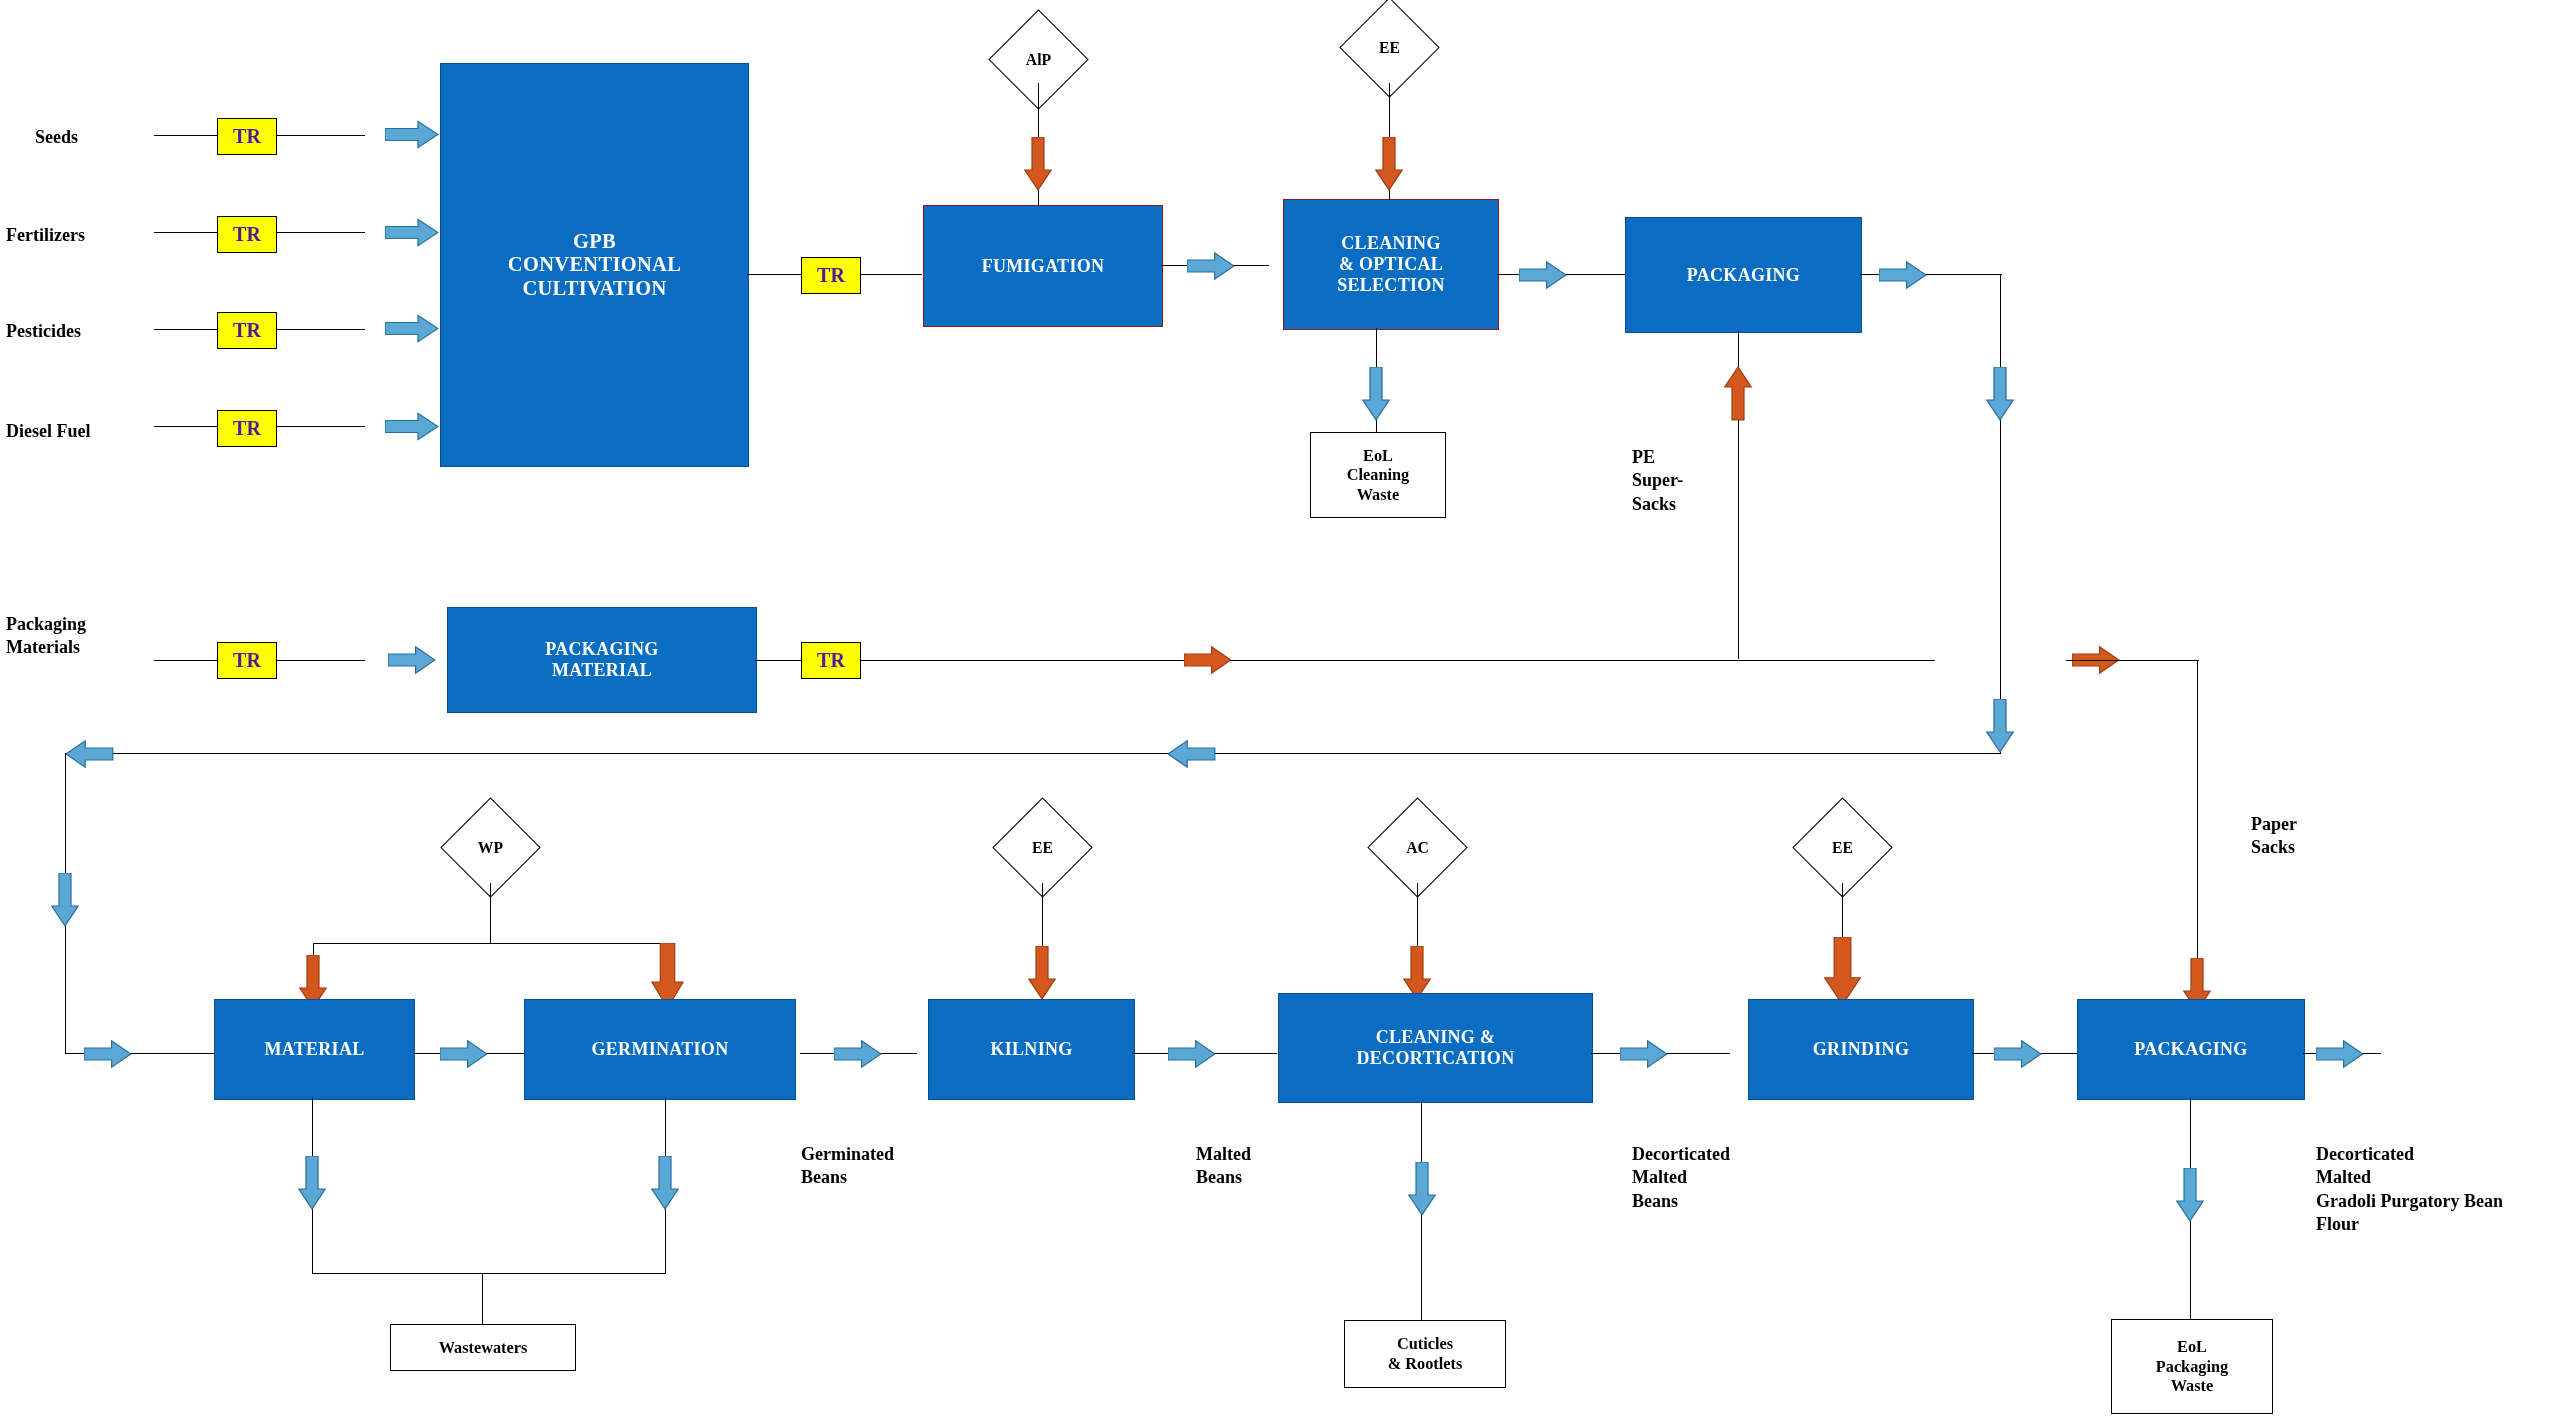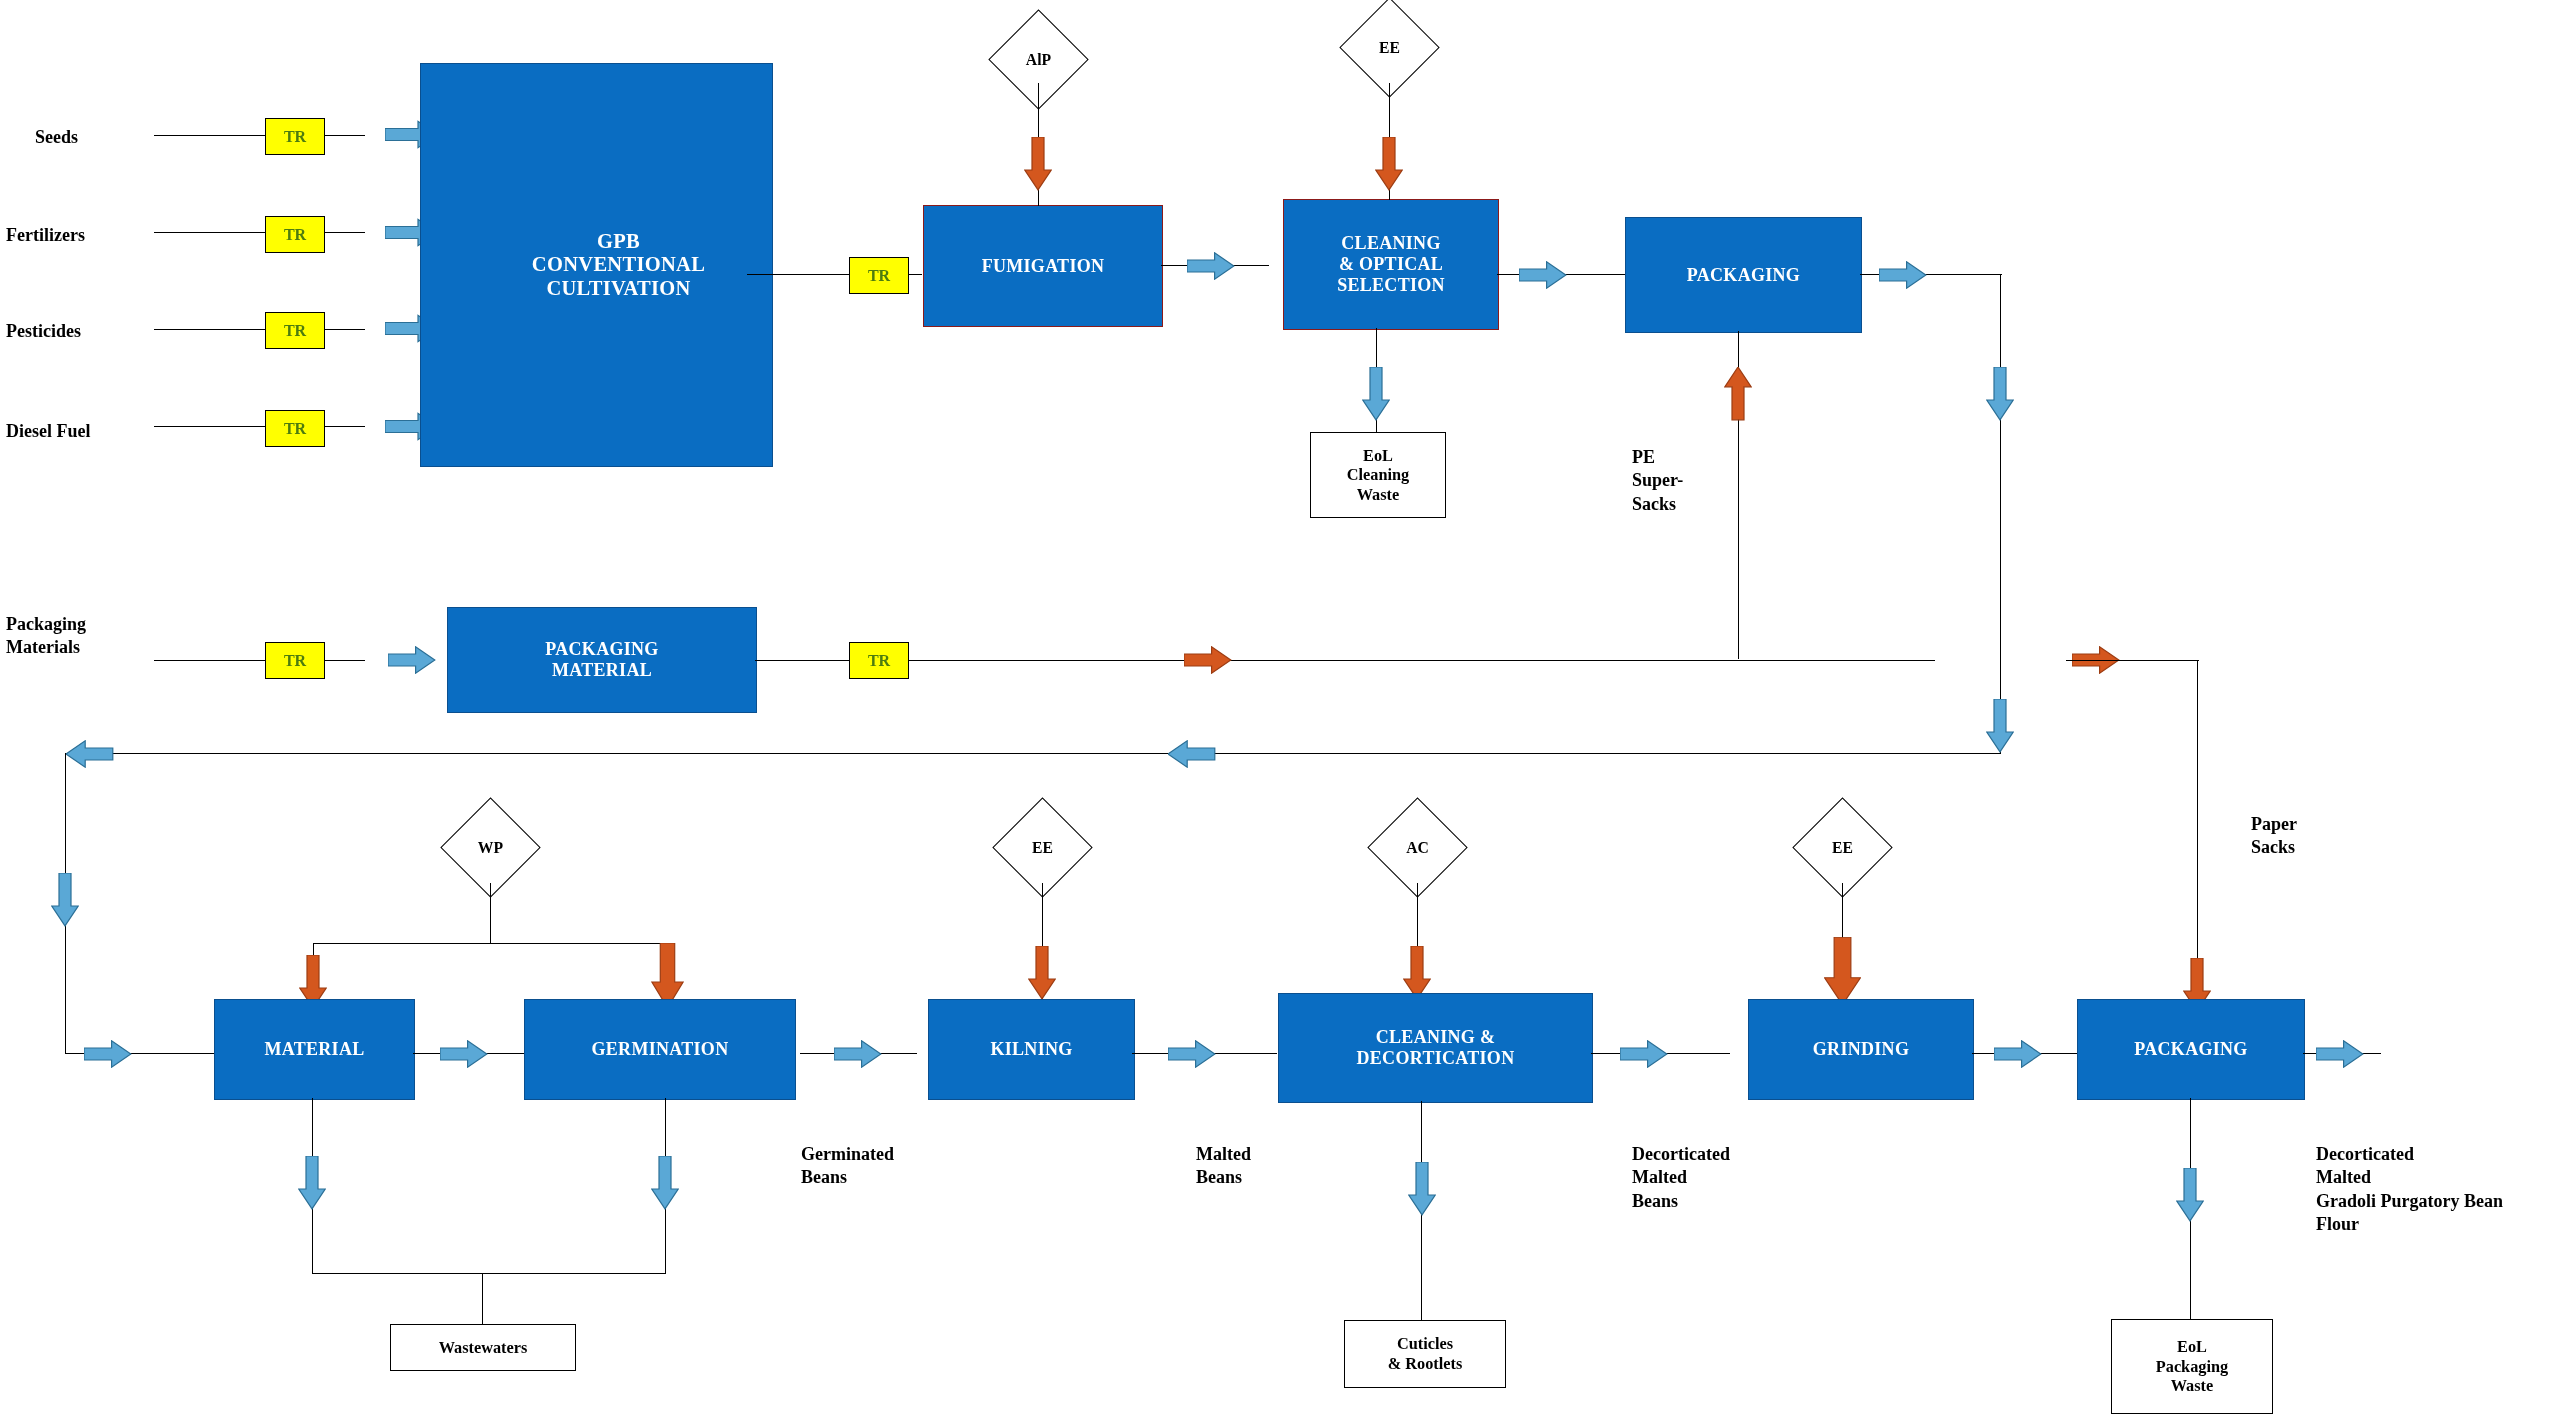--- a/index.html
+++ b/index.html
@@ -5,23 +5,23 @@
   html,body{margin:0;padding:0;background:#ffffff;}
   body{font-family:"Liberation Serif", serif;}
   #canvas{position:relative;width:2576px;height:1420px;background:#fff;overflow:hidden;}
 
   .box{position:absolute;background:#0a6dc2;border:1.2px solid #0a4f8f;color:#fff;
        display:flex;align-items:center;justify-content:center;text-align:center;
        font-weight:bold;font-size:18px;line-height:1.15;letter-spacing:0.3px;}
   .box.redborder{border:1.8px solid #8b1a1a;}
   .box.bigproc{font-size:20.5px;}
 
-  .tr{position:absolute;background:#ffff00;border:1.2px solid #000;color:#4d7c0f;
+  .tr{position:absolute;background:#ffff00;border:1.2px solid #000;color:#4c1d95;
       display:flex;align-items:center;justify-content:center;
-      font-weight:bold;font-size:16px;margin-left:48px;}
+      font-weight:bold;font-size:20px;}
 
   .wbox{position:absolute;background:#fff;border:1.2px solid #000;color:#000;
         display:flex;align-items:center;justify-content:center;text-align:center;
         font-weight:bold;font-size:16.3px;line-height:1.2;}
 
   .diamond{position:absolute;}
   .diamond .shape{position:absolute;inset:0;background:#fff;border:1.2px solid #000;
         transform:rotate(45deg);}
   .diamond .lbl{position:absolute;inset:0;display:flex;align-items:center;justify-content:center;
         font-weight:bold;font-size:15.7px;color:#000;}
@@ -70,21 +70,21 @@
     <svg width="54" height="29" viewBox="0 0 90 48">
         <polygon points="0,14 55,14 55,2 88,24 55,46 55,34 0,34" fill="#5aa8d6" stroke="#2b6f96" stroke-width="2"></polygon>
       </svg>
   </div>
   <div class="arrow" style="left:385px;top:412px;">
     <svg width="54" height="29" viewBox="0 0 90 48">
         <polygon points="0,14 55,14 55,2 88,24 55,46 55,34 0,34" fill="#5aa8d6" stroke="#2b6f96" stroke-width="2"></polygon>
       </svg>
   </div>
 
-  <div class="box bigproc" style="left:420px;top:63px;width:307px;height:402px;white-space:pre-line;padding-left:44px;">GPB
+  <div class="box bigproc" style="left:440px;top:63px;width:307px;height:402px;white-space:pre-line;">GPB
 CONVENTIONAL
 CULTIVATION</div>
 
   <div class="ln hl" style="left:747px;top:274px;width:175px;"></div>
   <div class="tr" style="left:801px;top:257px;width:58px;height:35px;">TR</div>
 
 
   <div class="box redborder" style="left:923px;top:205px;width:238px;height:120px;">FUMIGATION</div>
 
   <div class="diamond" style="left:1003px;top:24px;width:71px;height:71px;">

